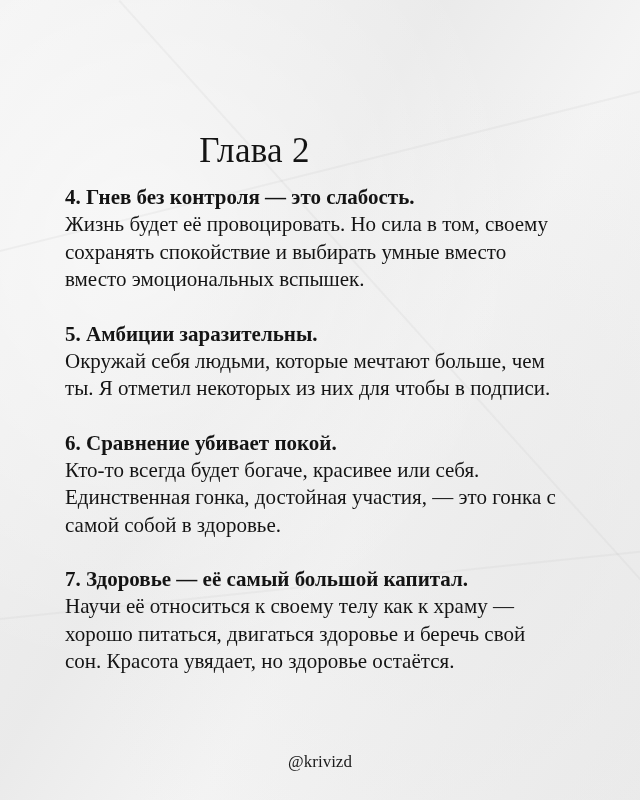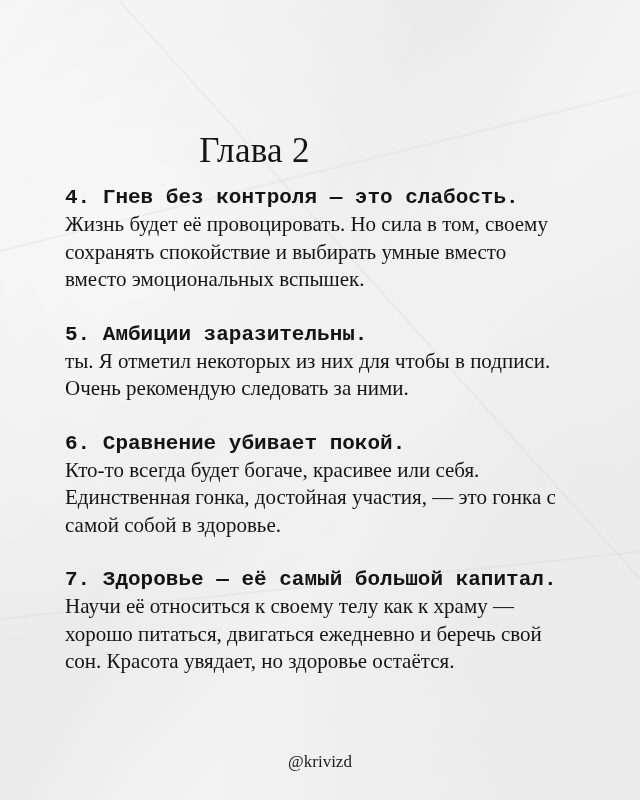--- a/index.html
+++ b/index.html
@@ -46,21 +46,20 @@
       width: 520px;
     }
     .section {
       margin-bottom: 27px;
     }
     .section-heading {
       font-size: 21px;
       font-weight: bold;
       line-height: 27px;
       white-space: nowrap;
-      font-family: Liberation Mono, monospace;
     }
     .section-body {
       font-size: 21px;
       line-height: 27.5px;
     }
     .section-body span {
       display: block;
       white-space: nowrap;
     }
     .handle {
@@ -90,37 +89,37 @@
     <div class="section-body">
       <span>Жизнь будет её провоцировать. Но сила в том, своему</span>
       <span>сохранять спокойствие и выбирать умные вместо</span>
       <span>вместо эмоциональных вспышек.</span>
     </div>
   </div>
 
   <div class="section">
     <div class="section-heading">5. Амбиции заразительны.</div>
     <div class="section-body">
+      <span>Окружай себя людьми, которые мечтают больше, чем</span>
       <span>ты. Я отметил некоторых из них для чтобы в подписи.</span>
-      <span>Очень рекомендую следовать за ними.</span>
     </div>
   </div>
 
   <div class="section">
     <div class="section-heading">6. Сравнение убивает покой.</div>
     <div class="section-body">
       <span>Кто-то всегда будет богаче, красивее или себя.</span>
       <span>Единственная гонка, достойная участия, — это гонка с</span>
       <span>самой собой в здоровье.</span>
     </div>
   </div>
 
   <div class="section">
     <div class="section-heading">7. Здоровье — её самый большой капитал.</div>
     <div class="section-body">
       <span>Научи её относиться к своему телу как к храму —</span>
-      <span>хорошо питаться, двигаться ежедневно и беречь свой</span>
+      <span>хорошо питаться, двигаться здоровье и беречь свой</span>
       <span>сон. Красота увядает, но здоровье остаётся.</span>
     </div>
   </div>
 </div>
 
 <div class="handle">@krivizd</div>
 
 </body></html>

